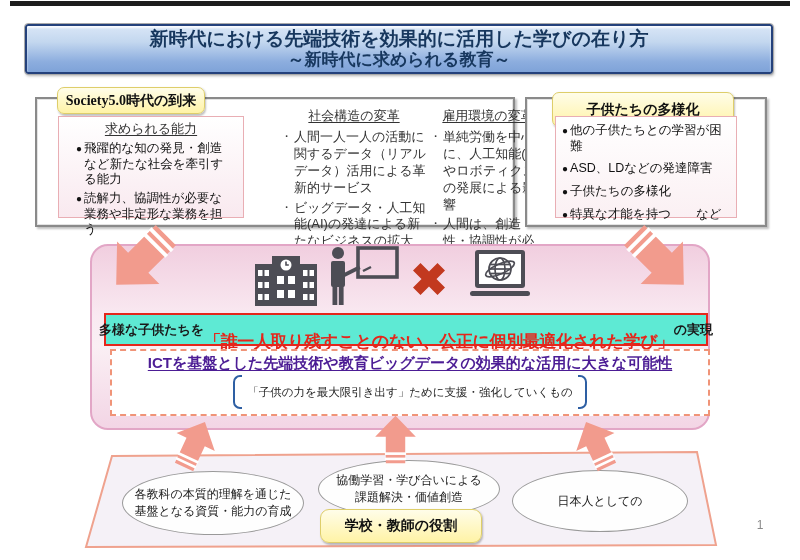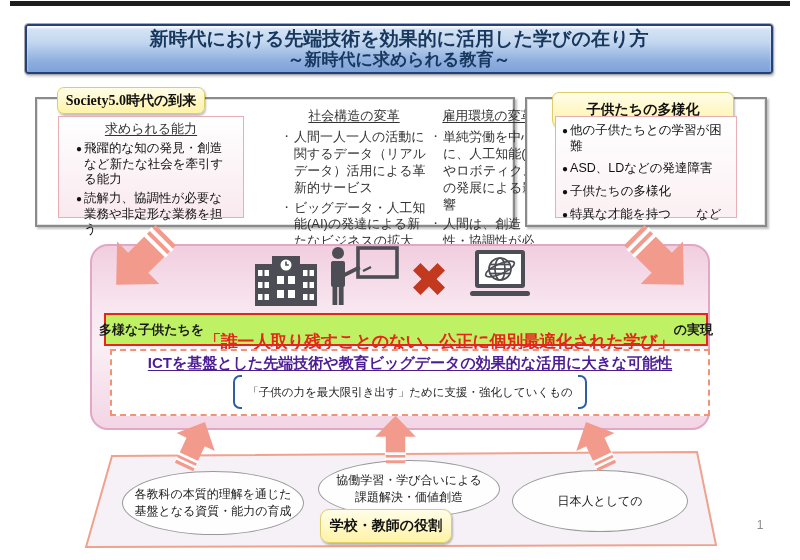--- a/index.html
+++ b/index.html
@@ -20,21 +20,21 @@
   .gbox { position:absolute; background:#fff; border:2px solid #8a8a8a;
     box-shadow:inset 0 0 0 1px #e3e3e3, 2px 2px 2px rgba(0,0,0,.25); }
   .gbox.left  { left:35px;  top:97px; width:480px; height:130px; }
   .gbox.right { left:525px; top:97px; width:242px; height:130px; }
 
   .tag { position:absolute; background:linear-gradient(180deg,#fffde9 0%,#fff3a6 100%);
     border:1.5px solid #dece6a; border-radius:7px; display:flex; align-items:center; justify-content:center;
     font-weight:bold; font-size:14px; color:#111; box-shadow:1px 1.5px 2px rgba(0,0,0,.25); }
   .tag.society   { left:57px;  top:87px; width:148px; height:27px;font-family:Liberation Serif, serif; }
   .tag.diversity { left:552px; top:92px; width:182px; height:35px; }
-  .tag.role { left:320px; top:509px; width:132px; height:34px; border-radius:9px; }
+  .tag.role { left:320px; top:509px; width:162px; height:34px; border-radius:9px; }
 
   .inner-pink { position:absolute; border:1px solid #e9aeb4; }
   .ability-box { left:58px; top:116px; width:186px; height:102px;
     background:linear-gradient(180deg,#ffffff 0%,#f9e9ef 100%); padding:3px 17px; }
   .ability-box .hd { text-align:center; font-size:13px; color:#333; text-decoration:underline;
     text-underline-offset:2px; margin-bottom:3px; }
   .li { display:flex; align-items:flex-start; margin-top:3px; }
   .li .mk { flex:0 0 auto; margin-right:2px; }
   .ability-box .mk { font-size:10px; line-height:1.55; color:#111; }
   .ability-box .tx { font-size:12.5px; color:#111; line-height:1.25; }
@@ -57,21 +57,21 @@
     border:2px solid #e2a6c6; border-radius:18px;
     background:linear-gradient(180deg,#f1cedf 0%,#f9e9f1 38%,#faeff4 55%,#f3d5e5 100%); }
 
   .icon { position:absolute; }
   .icon.building { left:255px; top:252px; width:62px; height:54px; }
   .icon.teacher  { left:325px; top:246px; width:74px; height:62px; }
   .icon.xmark    { left:410px; top:260px; width:38px; height:38px; }
   .icon.laptop   { left:468px; top:250px; width:64px; height:54px; }
 
   .goal-banner { position:absolute; left:104px; top:313px; width:604px; height:33px;
-    background:#bef264; border:2px solid #e5261b; display:flex; align-items:center; justify-content:center;
+    background:#5eead4; border:2px solid #e5261b; display:flex; align-items:center; justify-content:center;
     white-space:nowrap; }
   .goal-banner .pre, .goal-banner .suf { font-size:13px; font-weight:bold; color:#1a1a1a; }
   .goal-banner .hi { font-size:17px; font-weight:bold; color:#e5261b; letter-spacing:-0.4px;margin-top:23px; }
 
   .ict-box { position:absolute; left:110px; top:349px; width:600px; height:67px;
     background:#ffffff; border:2px dashed #f09478; display:flex; flex-direction:column; align-items:center; }
   .ict-box .hd { margin-top:3px; font-size:15px; font-weight:bold; color:#4c1d95;
     text-decoration:underline; text-underline-offset:2px; white-space:nowrap; }
   .ict-note { display:flex; align-items:center; margin-top:2px; }
   .brk { width:9px; height:34px; border:2px solid #2e5fa3; }

